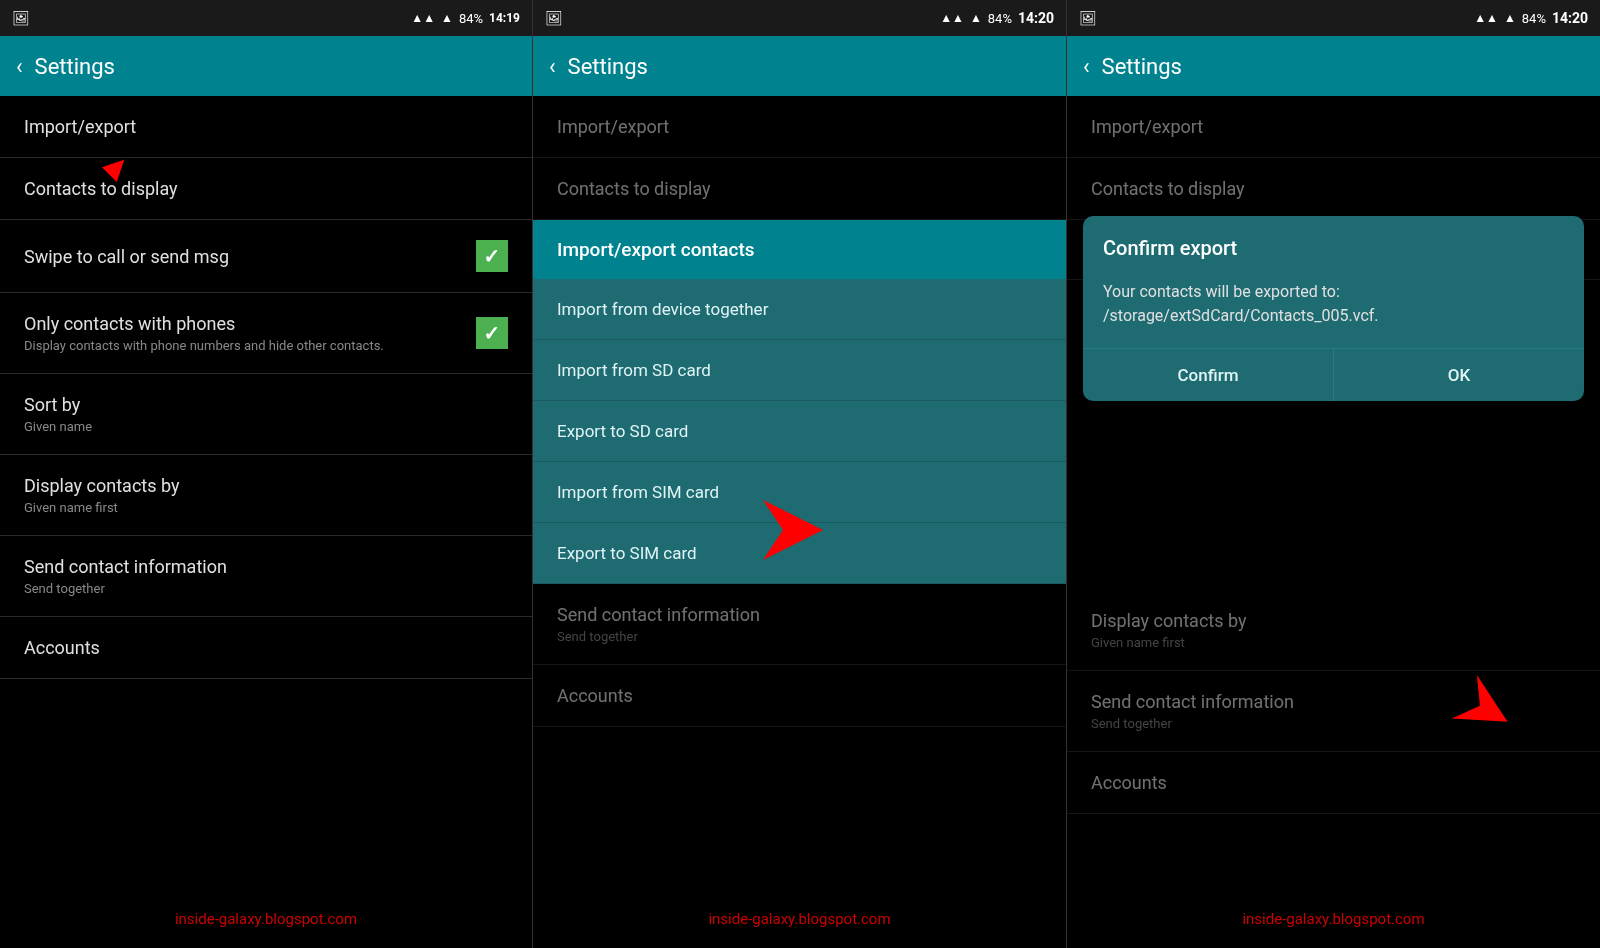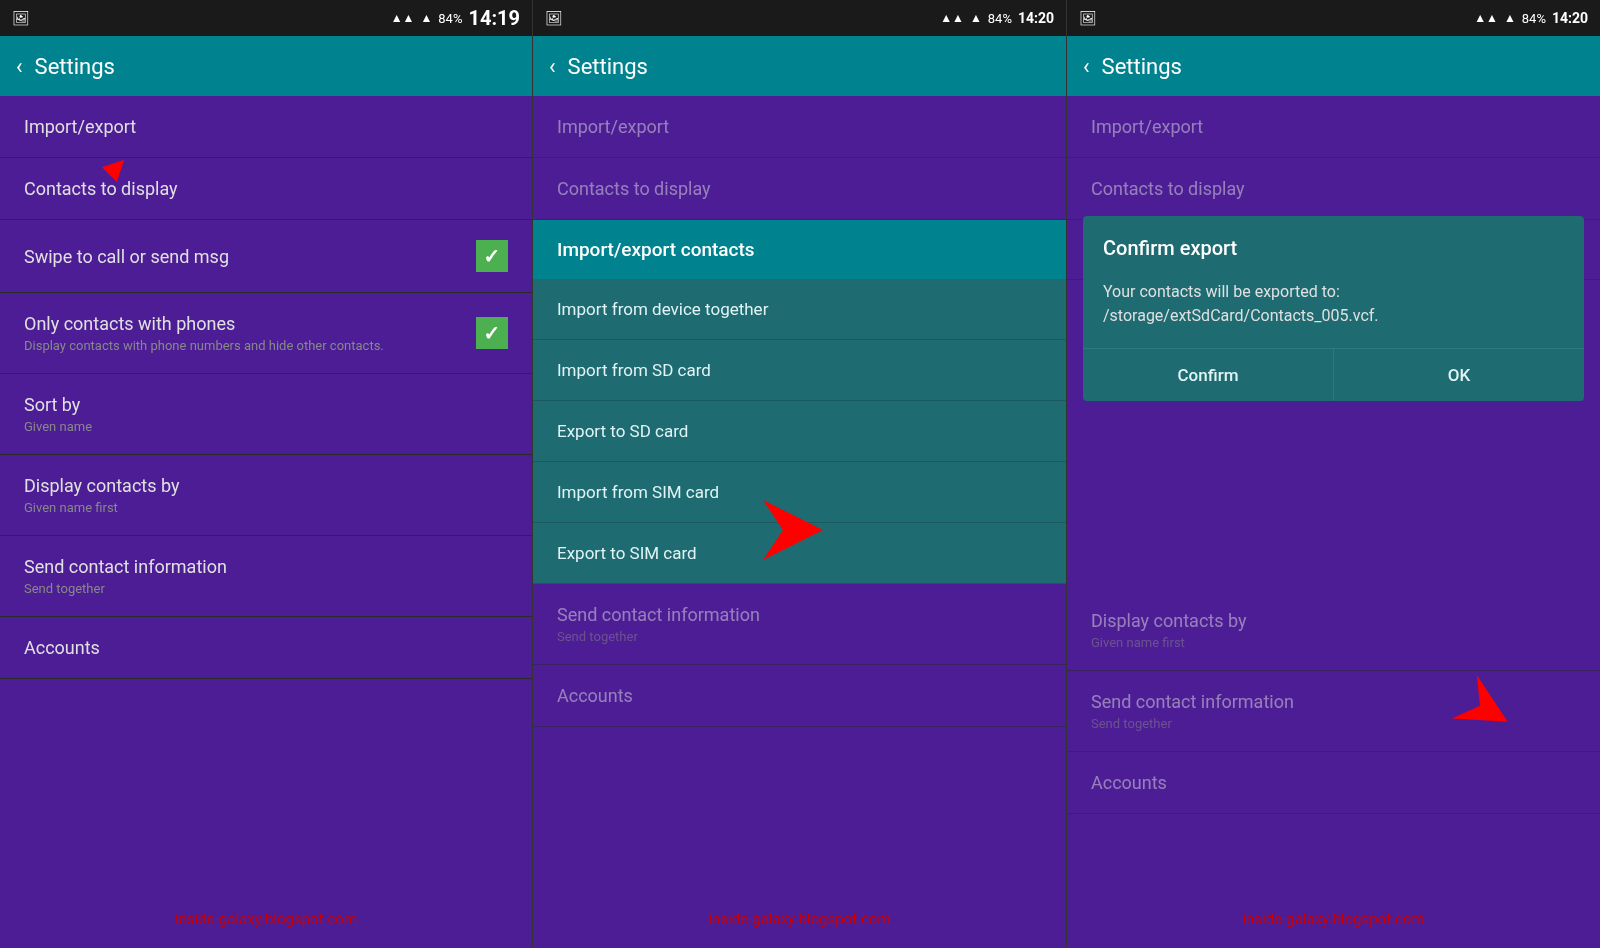--- a/index.html
+++ b/index.html
@@ -69,21 +69,21 @@
     .toolbar-title {
       color: #fff;
       font-size: 22px;
       font-weight: 400;
     }
 
     
     .content {
       flex: 1;
       overflow-y: auto;
-      background: #4c1d95;
+      background: #000000;
     }
 
     
     .setting-item {
       padding: 20px 24px;
       border-bottom: 1px solid #2a2a2a;
       cursor: pointer;
       position: relative;
     }
     .setting-item-title {
@@ -177,21 +177,21 @@
     }
 
     
     .dialog-overlay {
       position: absolute;
       top: 120px;
       left: 16px;
       right: 16px;
       background: #1e6b72;
       z-index: 10;
-      border-radius: 4px;
+      border-radius: 10px;
     }
     .dialog-title {
       padding: 20px 20px 10px;
       font-size: 20px;
       color: #fff;
       font-weight: 500;
     }
     .dialog-body {
       padding: 10px 20px 20px;
       font-size: 16px;
@@ -226,21 +226,21 @@
 <div class="panel" style="position:relative;">
 
   <div class="status-bar">
     <div class="status-left">
       <span class="status-icon">🖼</span>
     </div>
     <div class="status-right">
       <span style="font-size:12px;">▲▲</span>
       <span style="font-size:12px;">▲</span>
       <span style="font-size:13px; color:#fff;">84%</span>
-      <span style="font-size:20px; font-weight:bold; color:#fff;">14:19</span>
+      <span style="font-size:12px; font-weight:bold; color:#fff;">14:19</span>
     </div>
   </div>
 
   <div class="toolbar">
     <span class="toolbar-back">‹</span>
     <span class="toolbar-title">Settings</span>
   </div>
 
   <div class="content">
 

